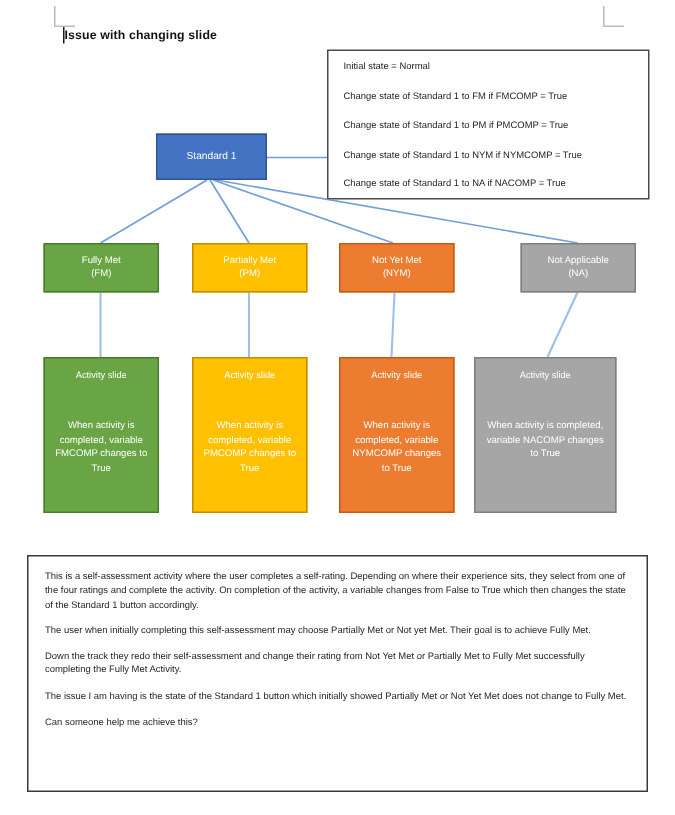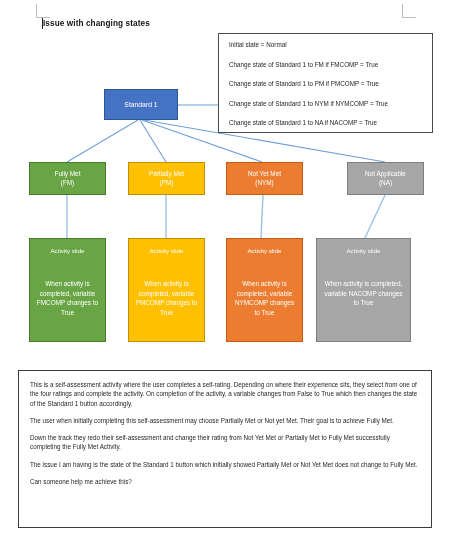--- a/index.html
+++ b/index.html
@@ -175,21 +175,21 @@
 </style>
 </head>
 <body>
 
 <div id="page">
 
   <div class="corner tl"></div>
   <div class="corner tr"></div>
 
   <div id="text-caret"></div>
-  <div id="doc-title">Issue with changing states</div>
+  <div id="doc-title">Issue with changing slide</div>
 
   <svg id="connectors" viewBox="0 0 450 543" xmlns="http://www.w3.org/2000/svg">
 
     <line x1="178" y1="105" x2="218" y2="105" stroke="#6f9fd8" stroke-width="1.1"></line>
 
     <line x1="138" y1="120" x2="67" y2="162" stroke="#6f9fd8" stroke-width="1.1"></line>
     <line x1="140" y1="120" x2="166" y2="162" stroke="#6f9fd8" stroke-width="1.1"></line>
     <line x1="142" y1="120" x2="262" y2="162" stroke="#6f9fd8" stroke-width="1.1"></line>
     <line x1="144" y1="120" x2="385" y2="162" stroke="#6f9fd8" stroke-width="1.1"></line>
 

